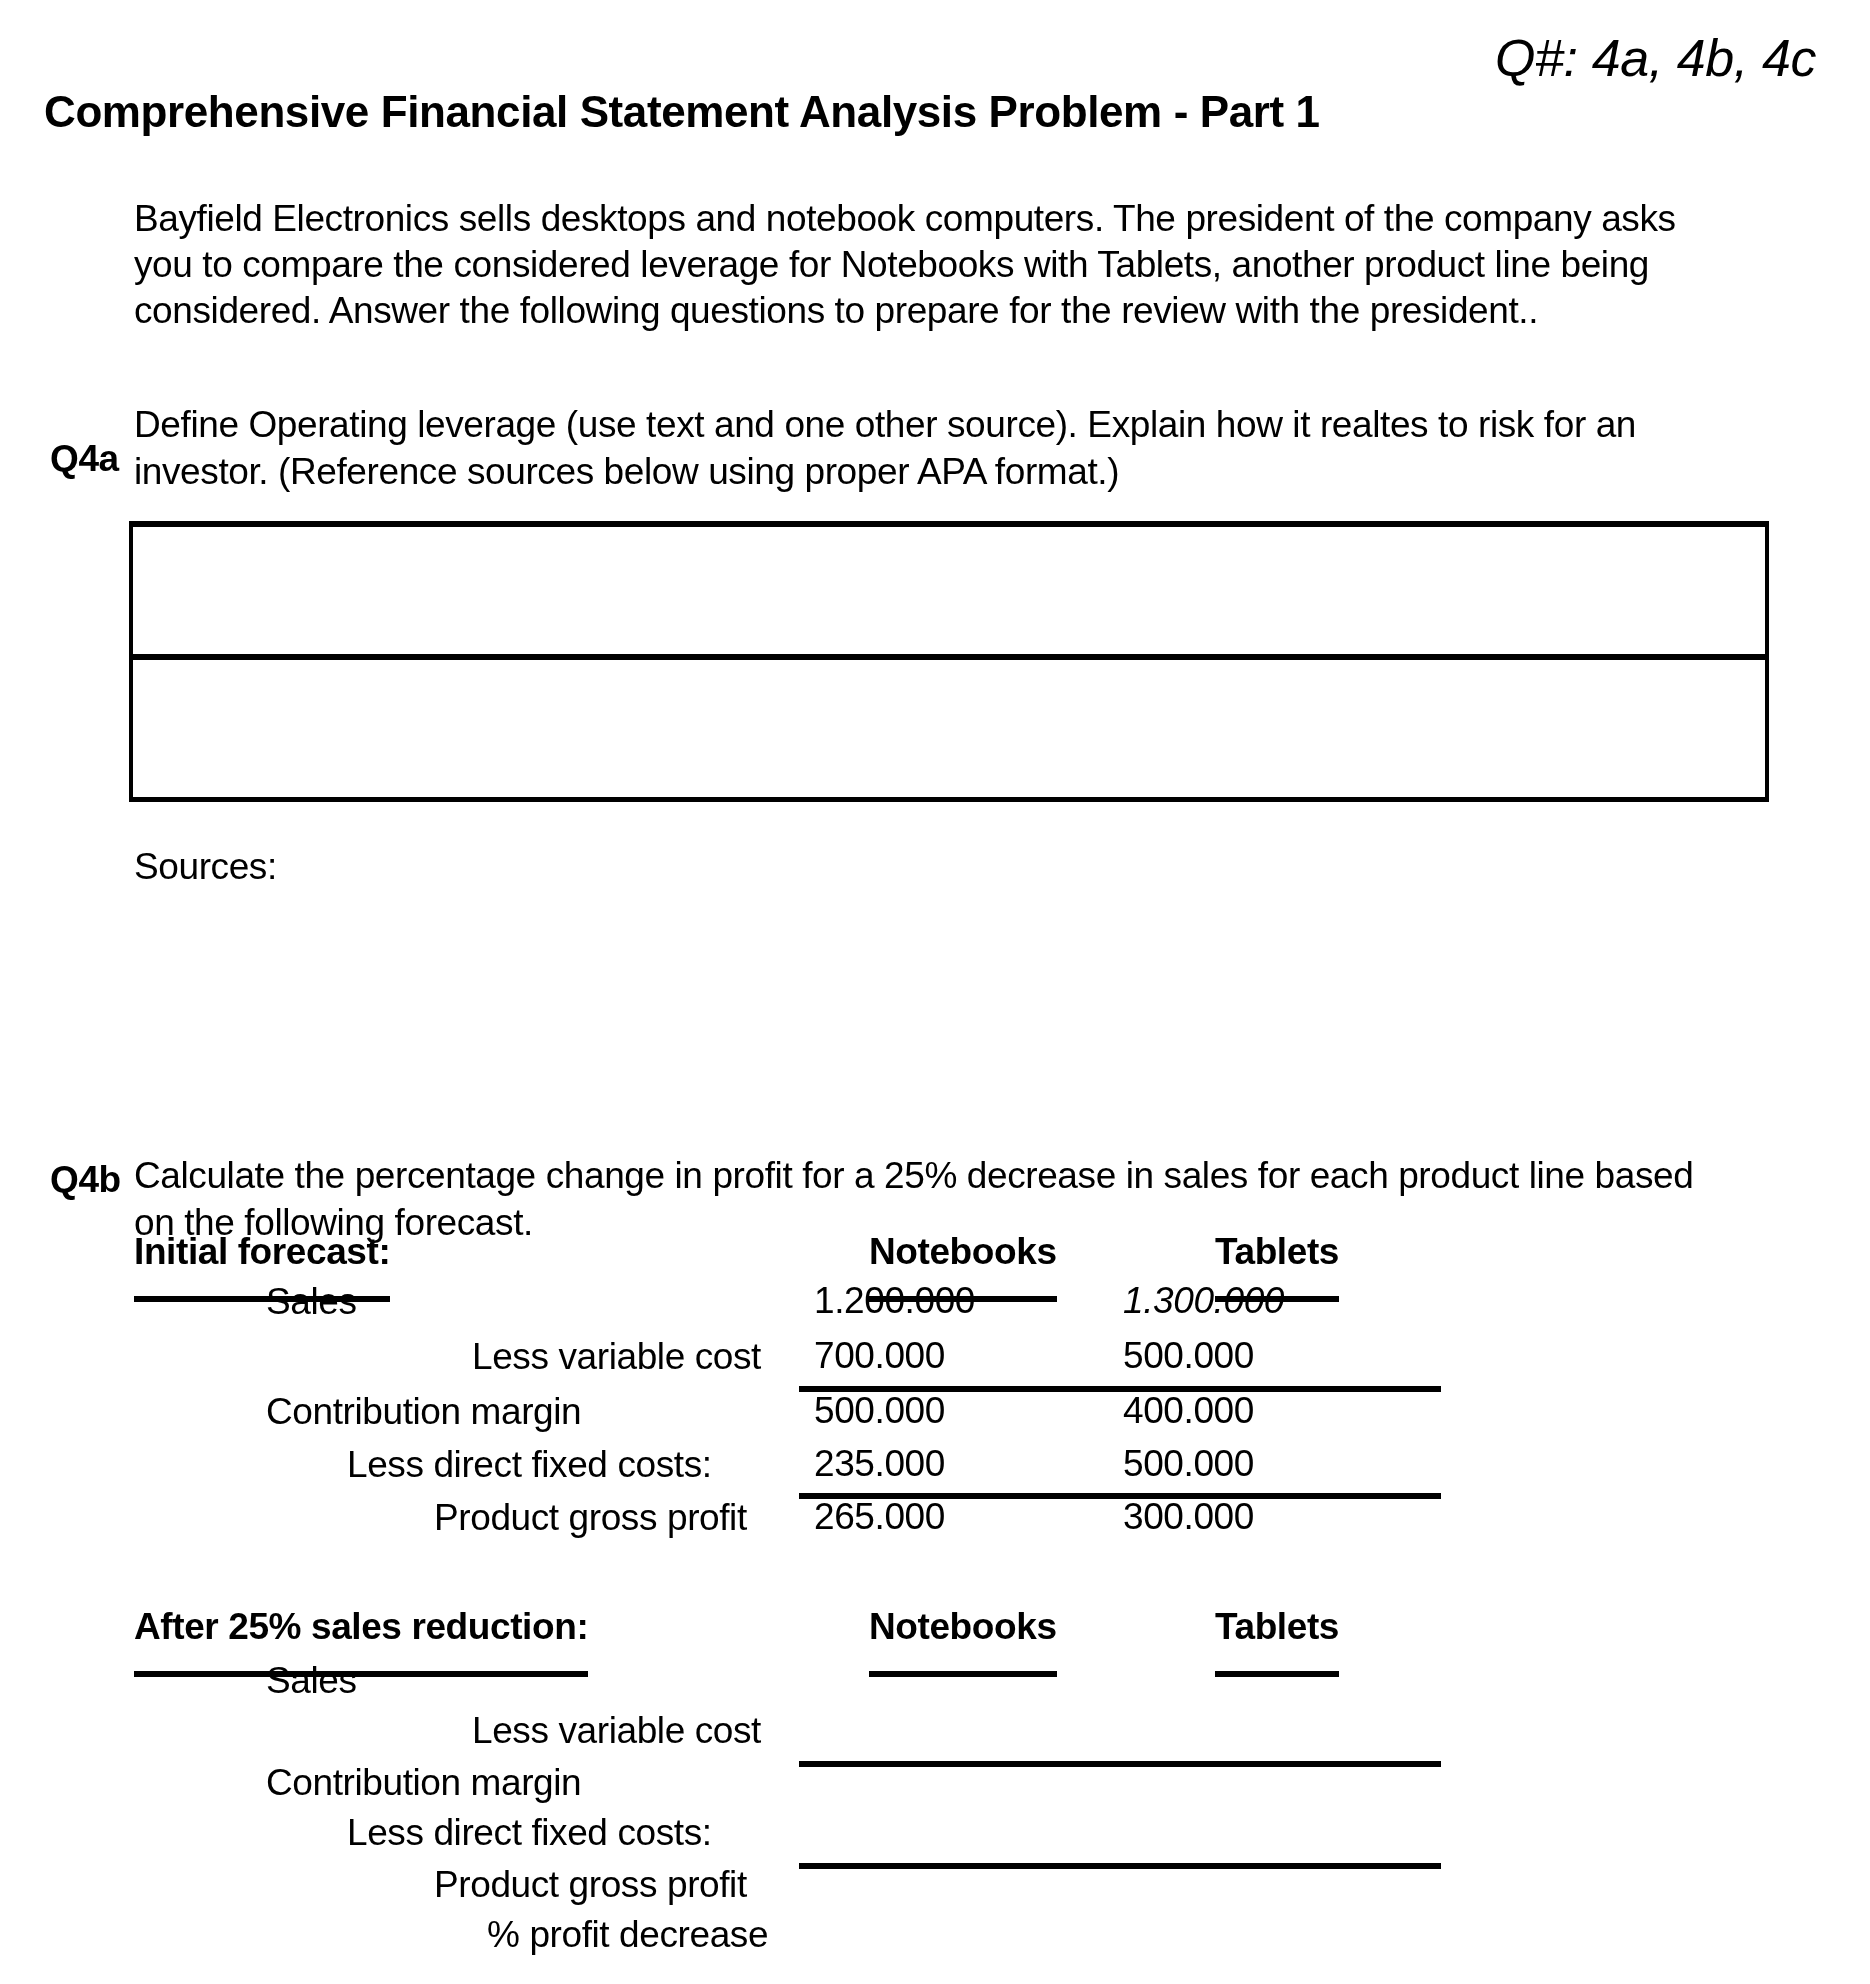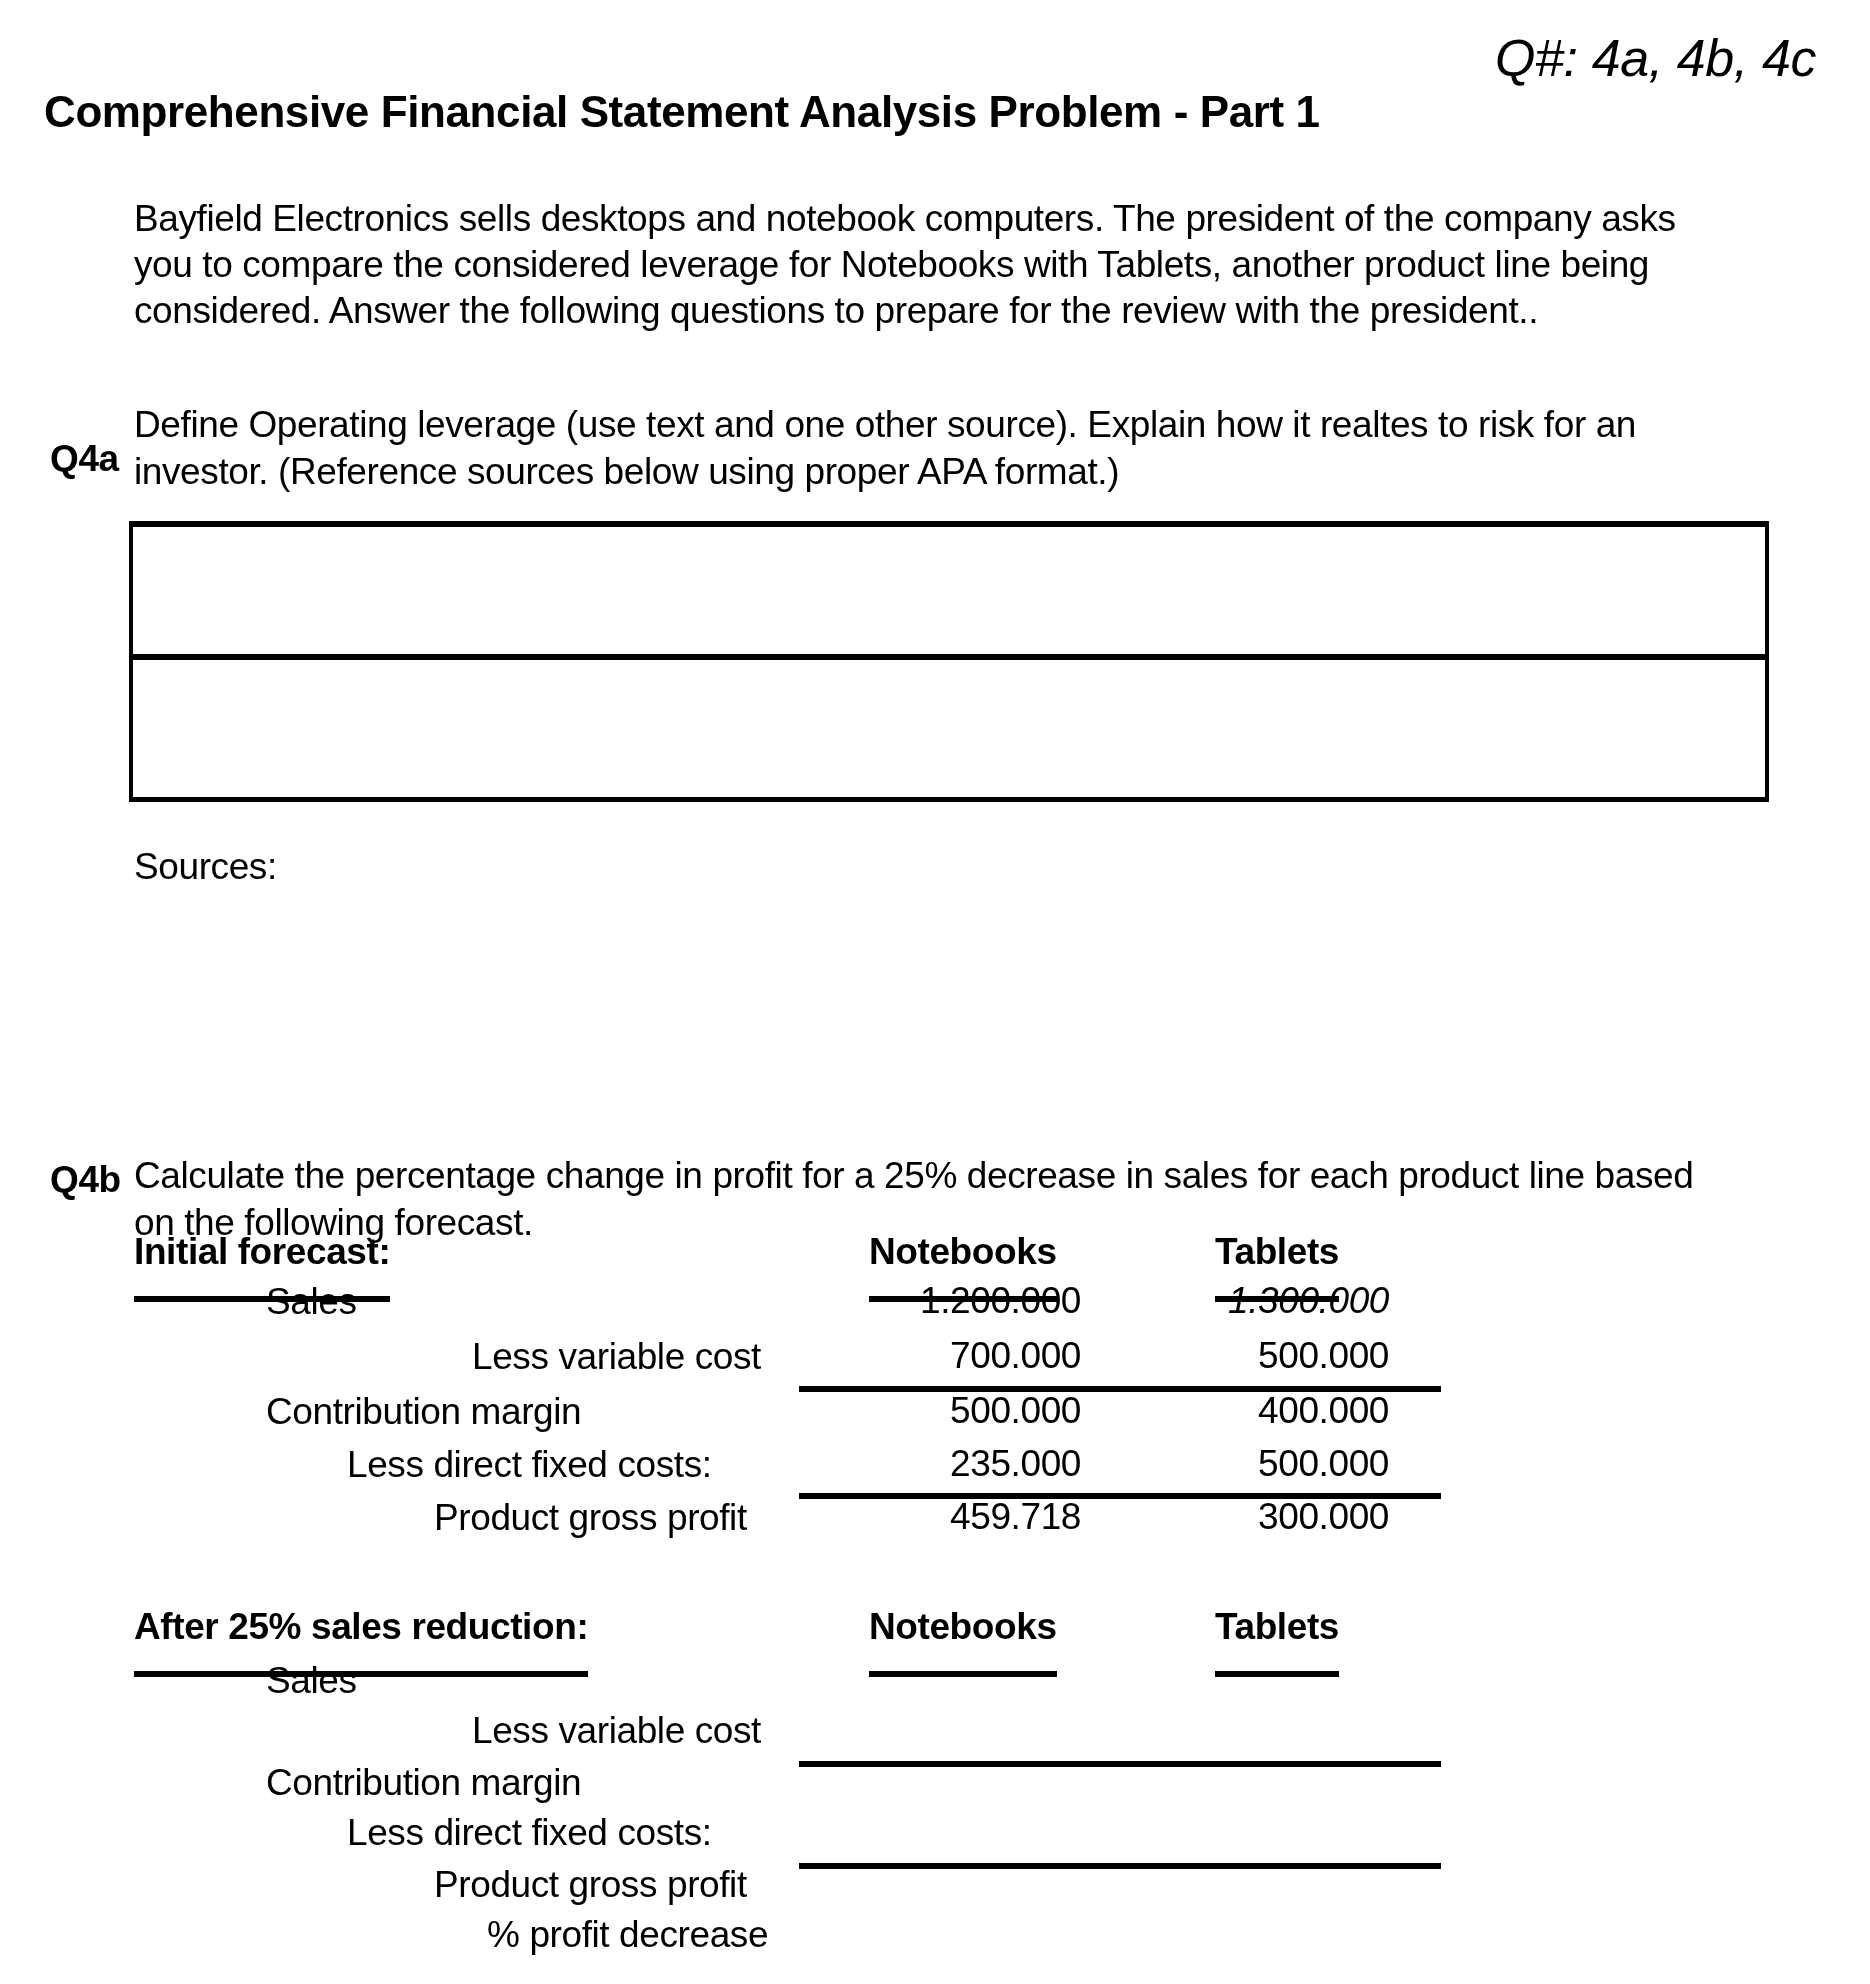--- a/index.html
+++ b/index.html
@@ -16,21 +16,21 @@
   .body-text{font-size:37px;line-height:46px;}
   .italic{font-style:italic;}
   .title-text{font-size:44px;font-weight:bold;line-height:53px;}
   .qlabel{font-size:37px;font-weight:bold;line-height:44px;}
   .tbl-head{
     font-size:37px;font-weight:bold;line-height:42px;
     border-bottom:6.4px solid #000;
     padding-bottom:23px;
     display:inline-block;
   }
-  .val{font-size:37px;line-height:44px;text-align:right;}
+  .val{font-size:37px;line-height:44px;}
   .rule{position:absolute;background:#000;height:6.4px;}
   .answer-box-a{
     position:absolute;
     border:4px solid #000;
     border-top-width:6.4px;
     border-bottom-width:5.6px;
     background:#fff;
   }
   .answer-box-a .cell-top{
     height:127px;
@@ -93,21 +93,21 @@
   <div class="abs body-text" style="left:266px;top:1389px;">Contribution margin</div>
   <div class="abs val" style="left:814px;top:1389px;width:267px;">500.000</div>
   <div class="abs val" style="left:1123px;top:1389px;width:266px;">400.000</div>
 
   <div class="abs body-text" style="left:347px;top:1442px;">Less direct fixed costs:</div>
   <div class="abs val" style="left:814px;top:1442px;width:267px;">235.000</div>
   <div class="abs val" style="left:1123px;top:1442px;width:266px;">500.000</div>
   <div class="rule" style="left:799px;top:1493px;width:642px;"></div>
 
   <div class="abs body-text" style="left:434px;top:1495px;">Product gross profit</div>
-  <div class="abs val" style="left:814px;top:1495px;width:267px;">459.718</div>
+  <div class="abs val" style="left:814px;top:1495px;width:267px;">265.000</div>
   <div class="abs val" style="left:1123px;top:1495px;width:266px;">300.000</div>
 
   <div class="abs" style="left:134px;top:1606px;">
     <span class="tbl-head">After 25% sales reduction:</span>
   </div>
   <div class="abs" style="left:869px;top:1606px;">
     <span class="tbl-head">Notebooks</span>
   </div>
   <div class="abs" style="left:1215px;top:1606px;">
     <span class="tbl-head">Tablets</span>

